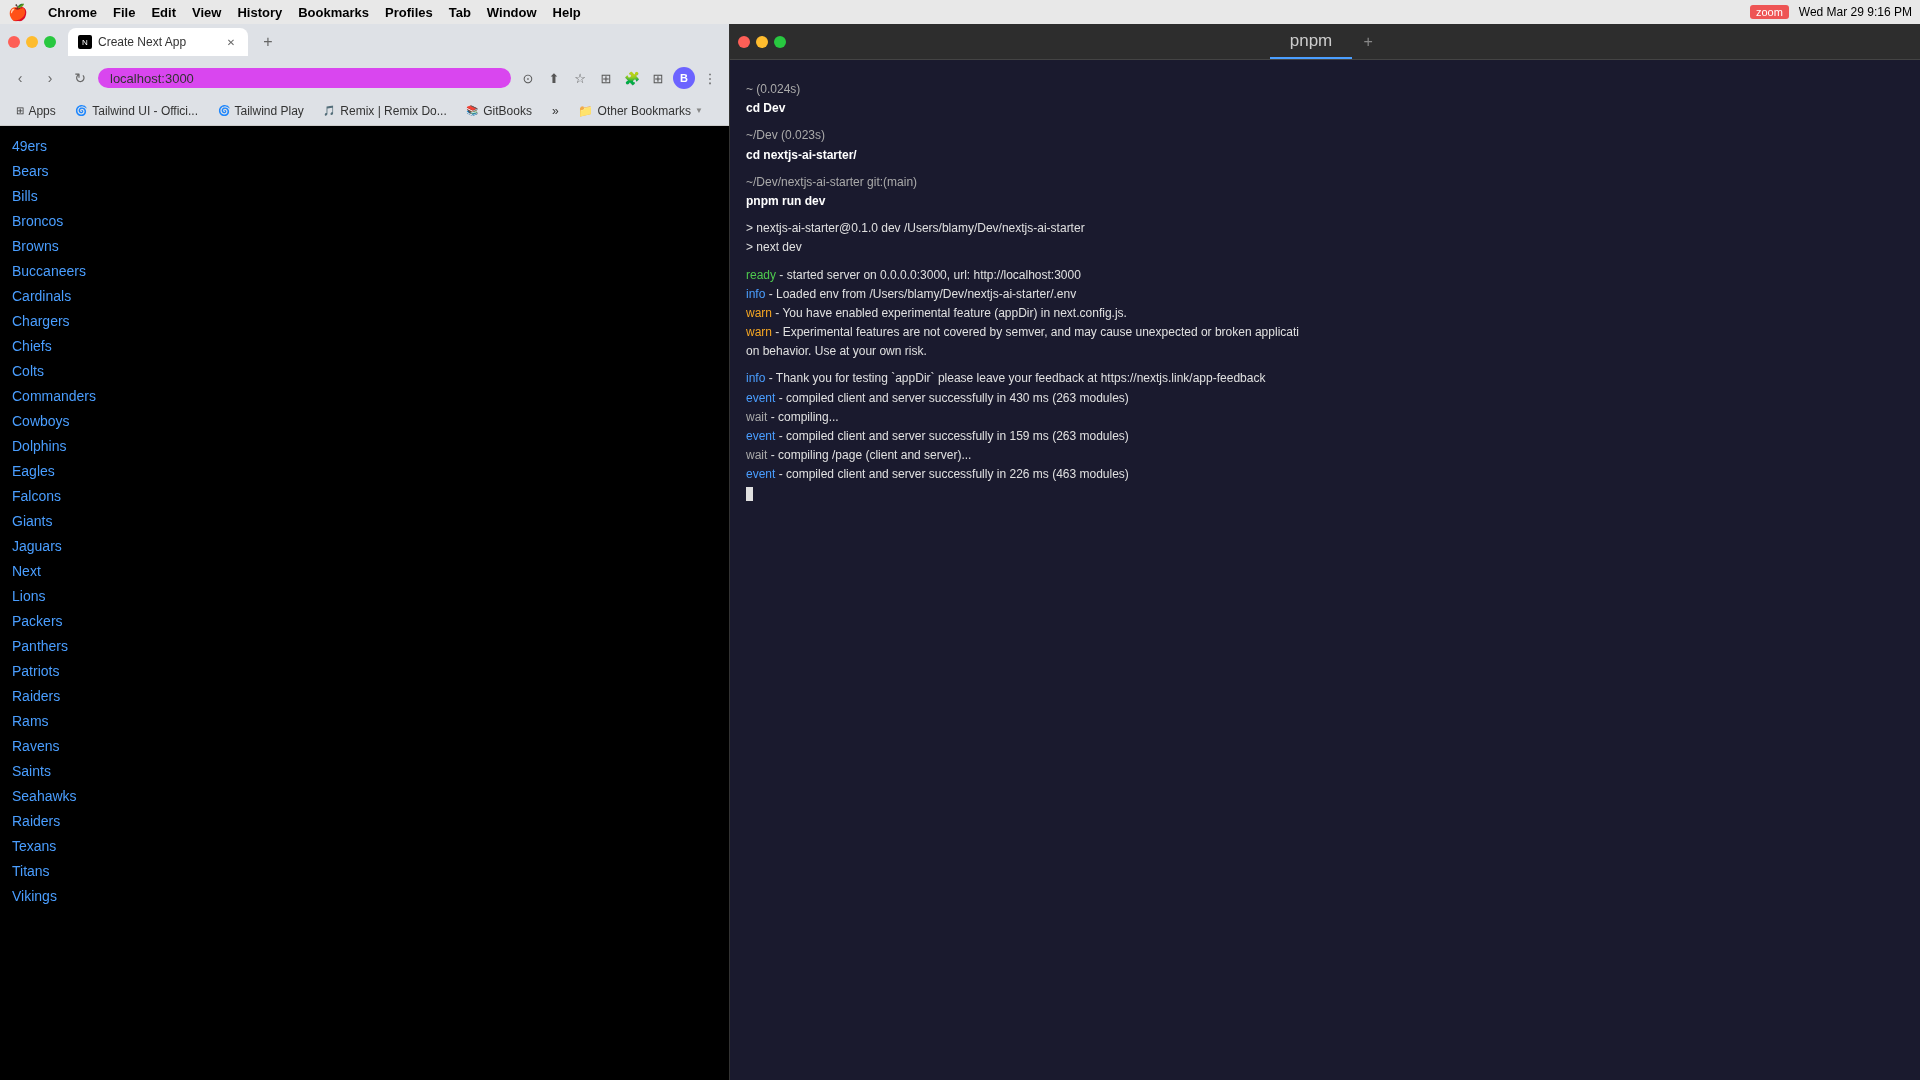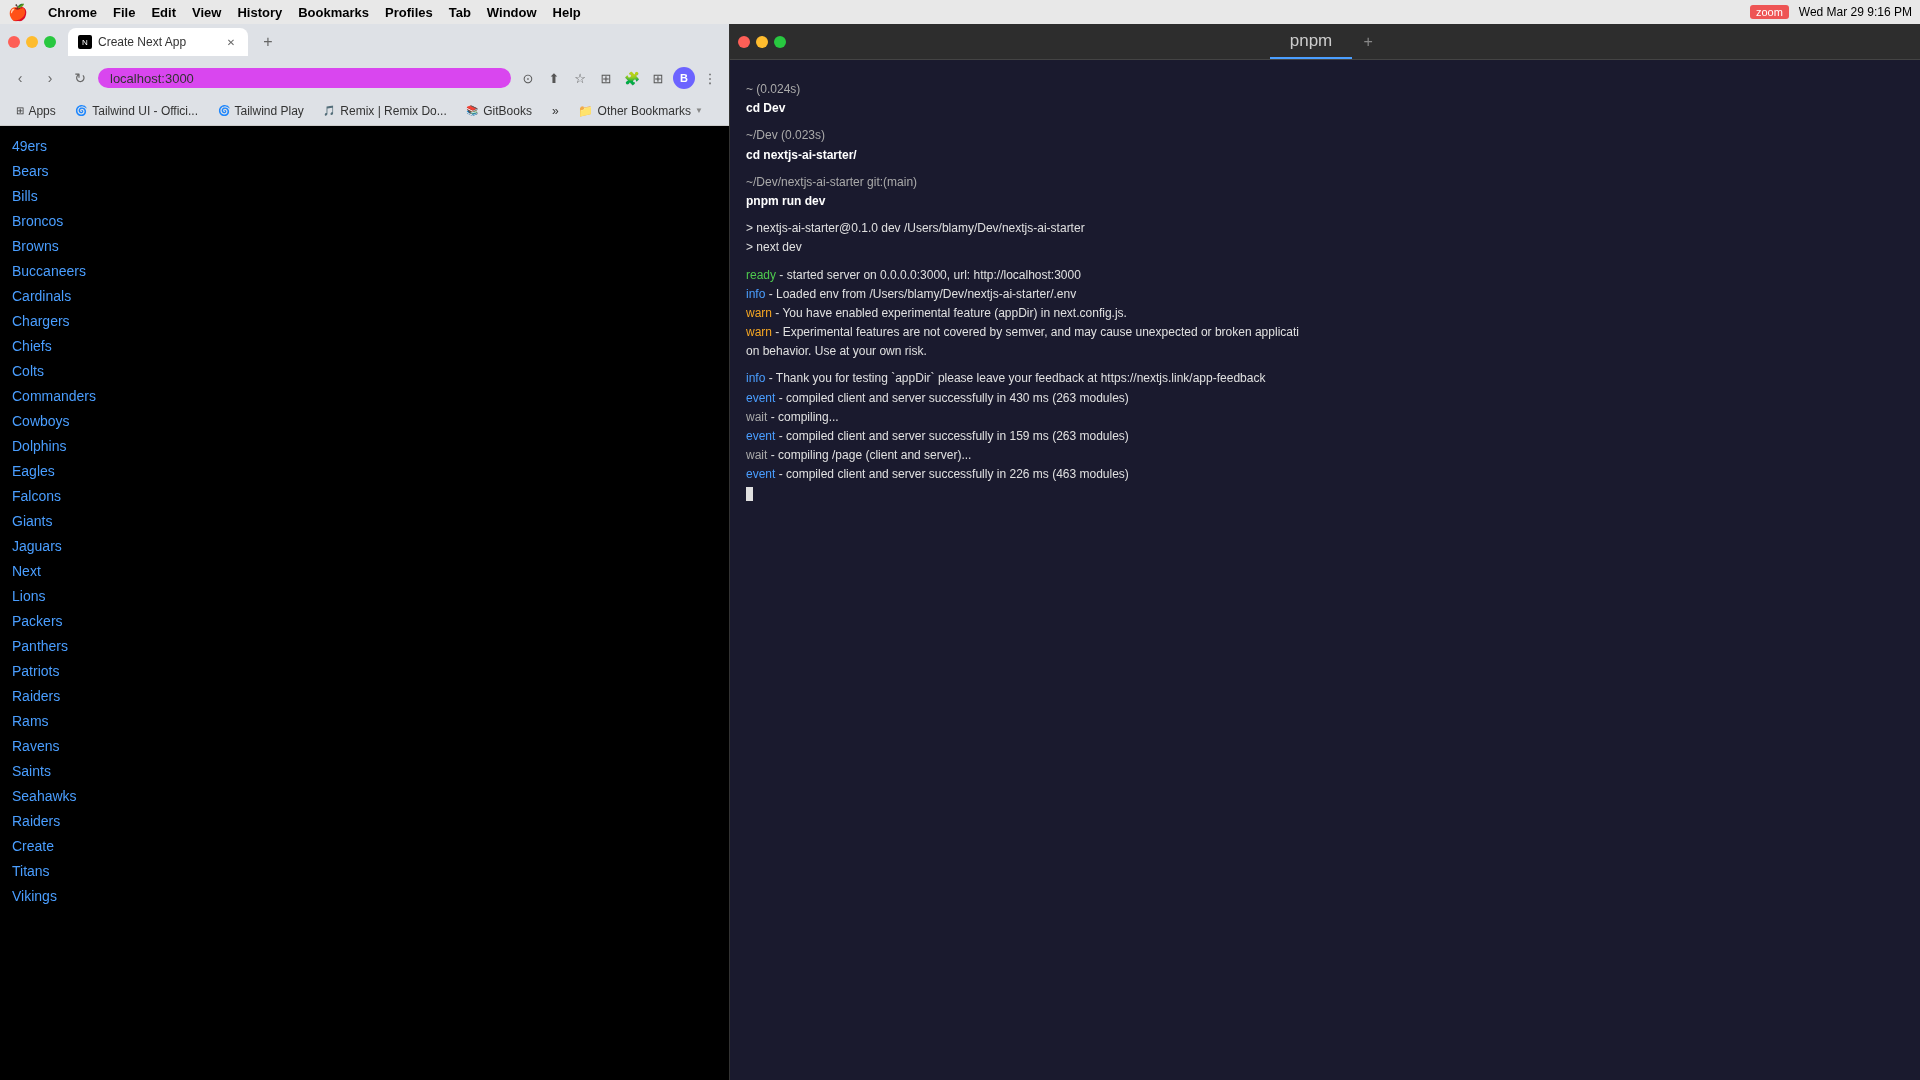--- a/index.html
+++ b/index.html
@@ -389,21 +389,21 @@
           <li class="team-item"><a class="team-link" href="#">Lions</a></li>
           <li class="team-item"><a class="team-link" href="#">Packers</a></li>
           <li class="team-item"><a class="team-link" href="#">Panthers</a></li>
           <li class="team-item"><a class="team-link" href="#">Patriots</a></li>
           <li class="team-item"><a class="team-link" href="#">Raiders</a></li>
           <li class="team-item"><a class="team-link" href="#">Rams</a></li>
           <li class="team-item"><a class="team-link" href="#">Ravens</a></li>
           <li class="team-item"><a class="team-link" href="#">Saints</a></li>
           <li class="team-item"><a class="team-link" href="#">Seahawks</a></li>
           <li class="team-item"><a class="team-link" href="#">Raiders</a></li>
-          <li class="team-item"><a class="team-link" href="#">Create</a></li>
+          <li class="team-item"><a class="team-link" href="#">Texans</a></li>
           <li class="team-item"><a class="team-link" href="#">Titans</a></li>
           <li class="team-item"><a class="team-link" href="#">Vikings</a></li>
         </ul>
     </div>
   </div>
 
   <div class="terminal">
 
     <div class="terminal-titlebar">
       <div class="terminal-traffic-lights">

